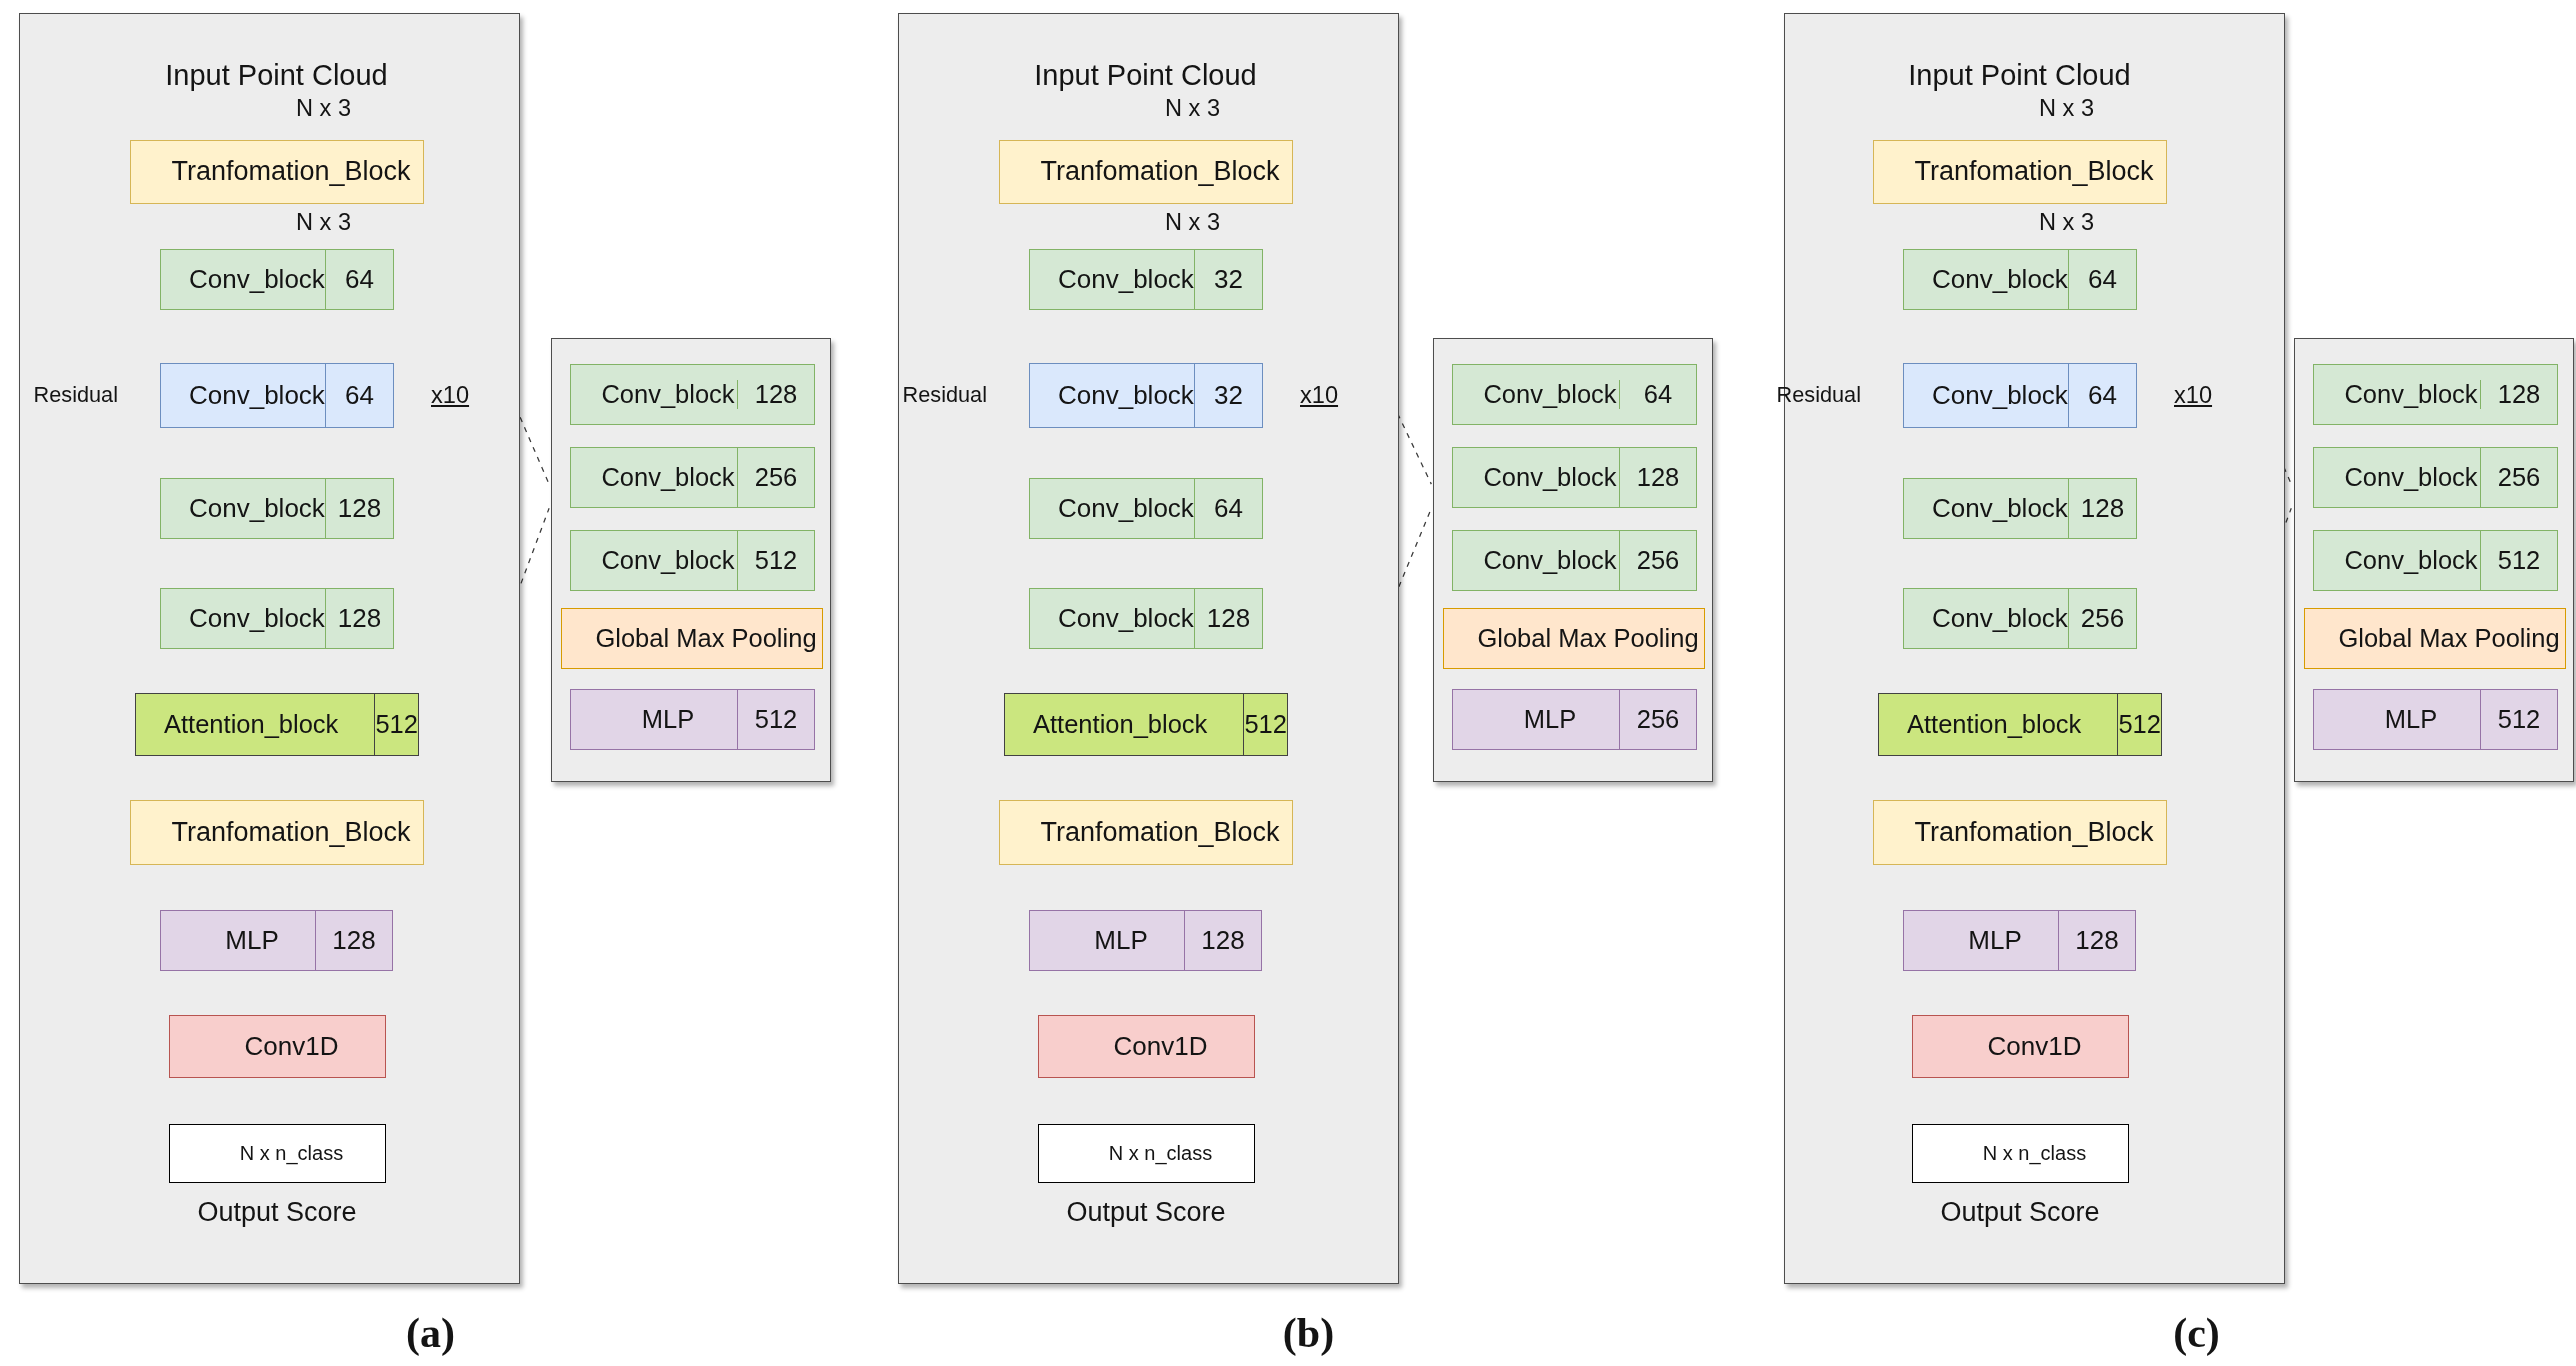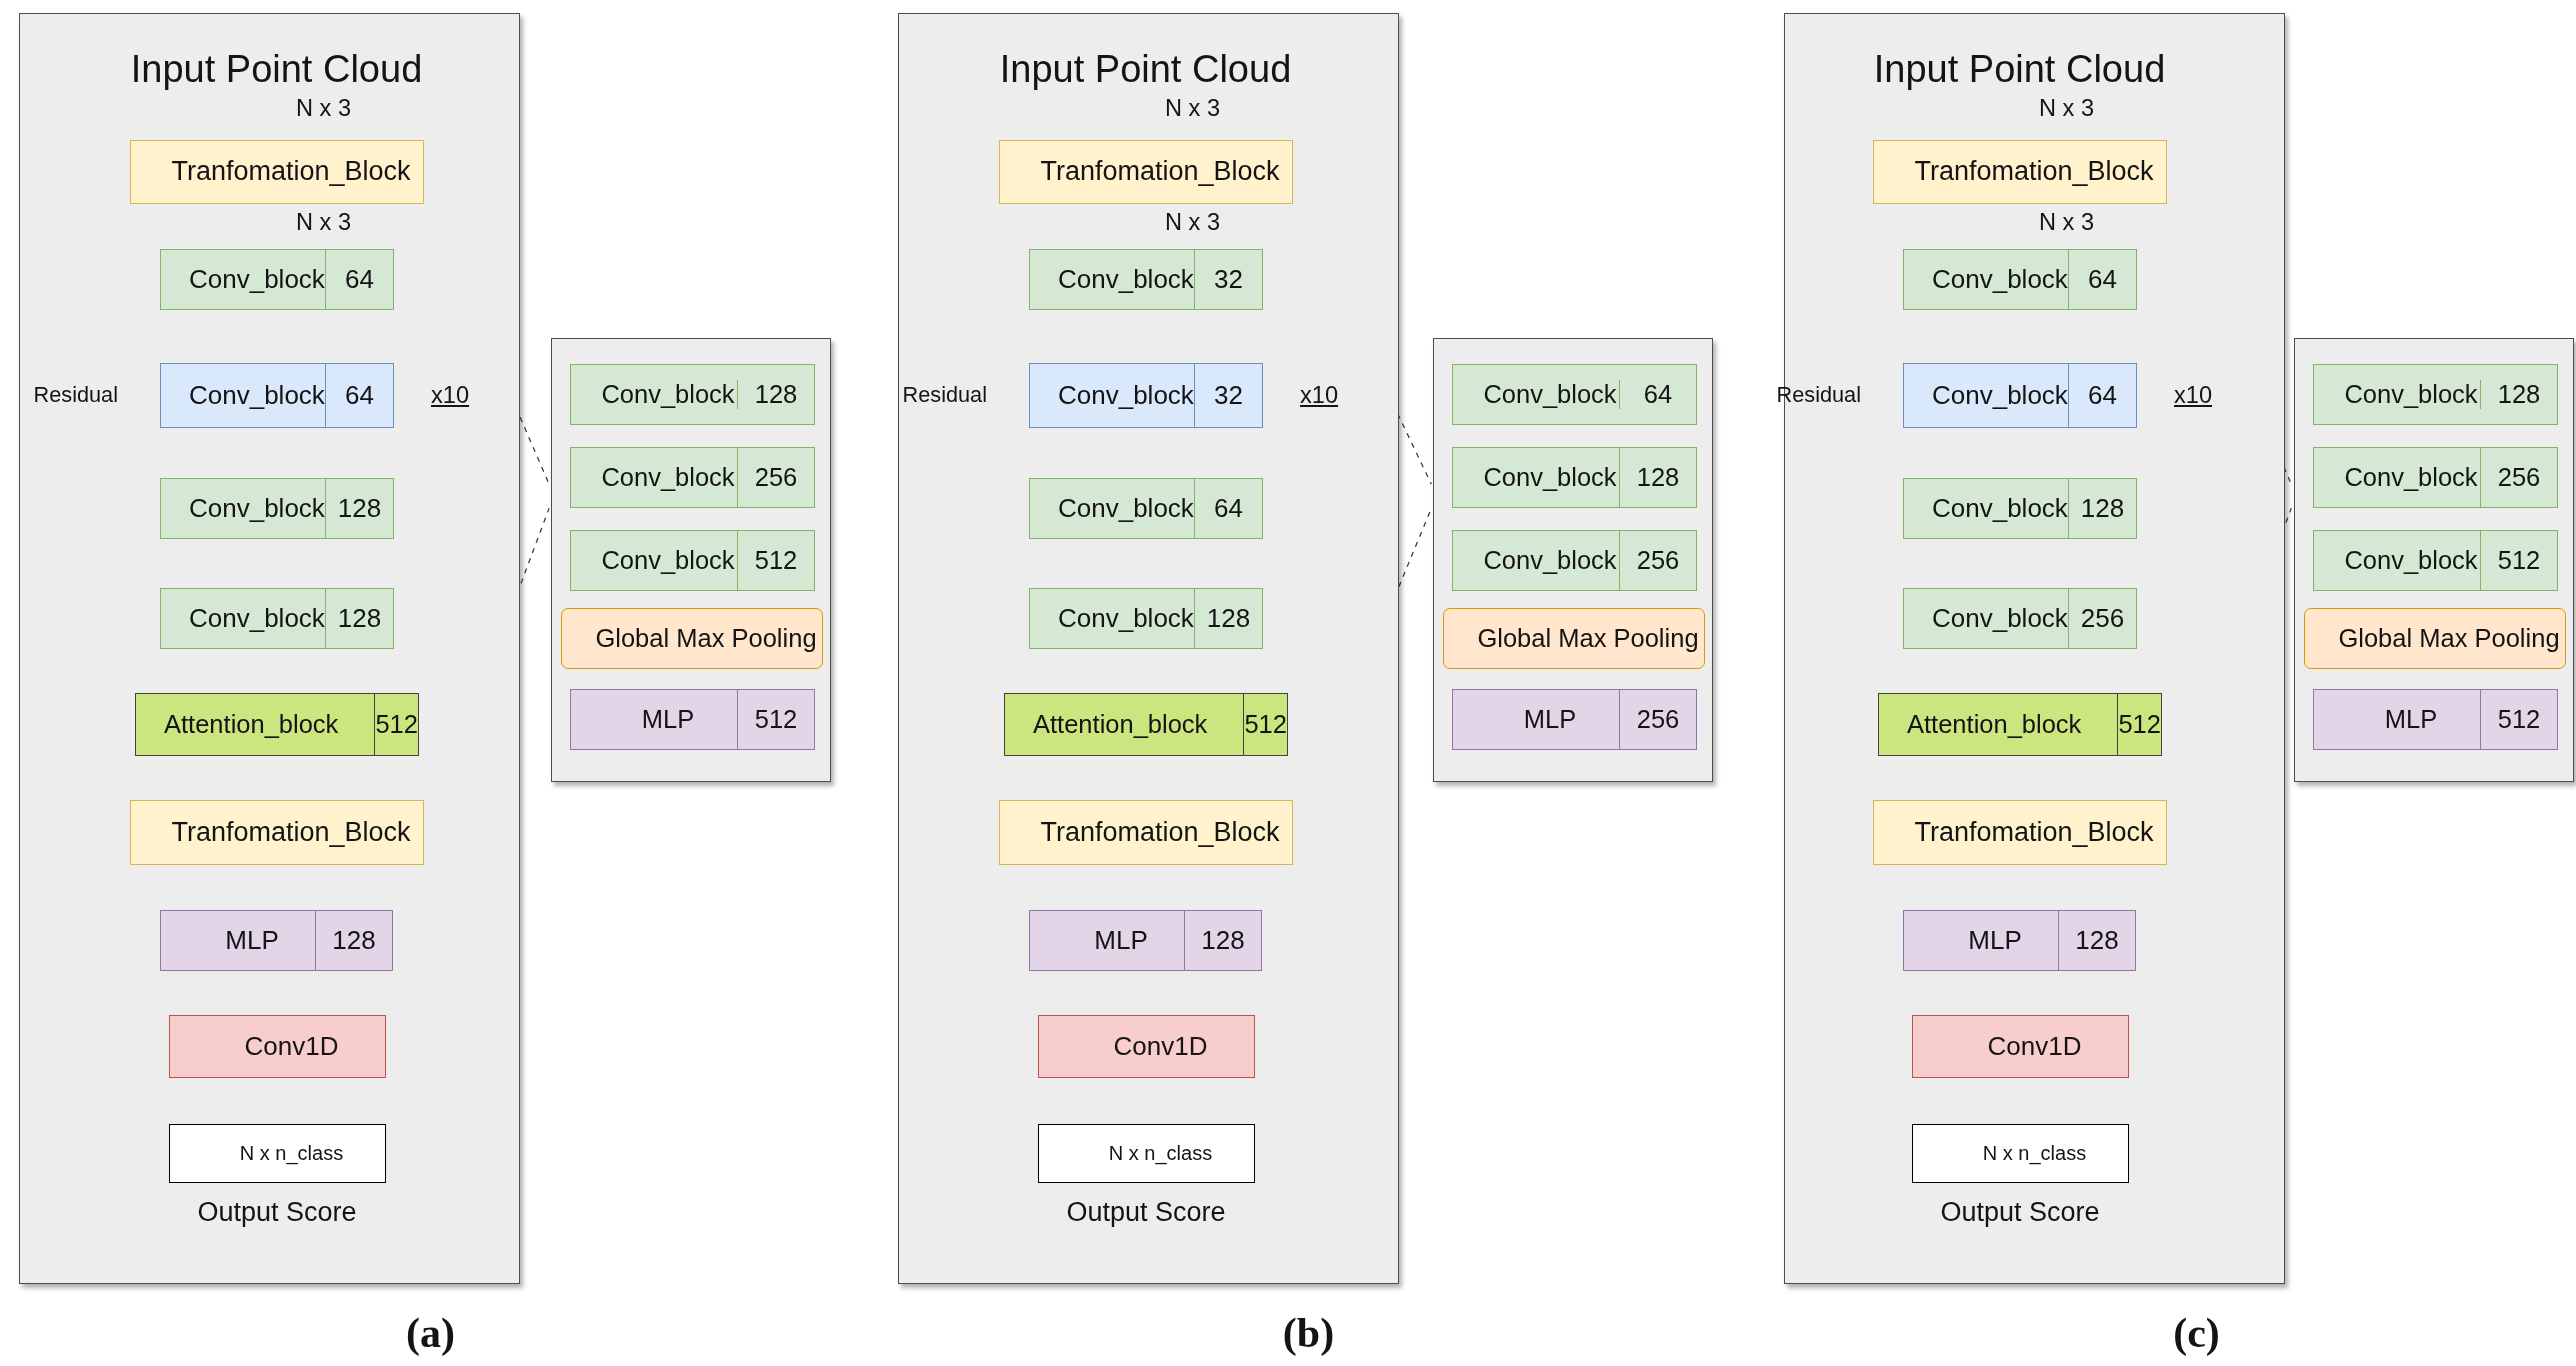--- a/index.html
+++ b/index.html
@@ -23,25 +23,25 @@
 
   .txt{position:absolute;display:flex;align-items:center;justify-content:center;white-space:nowrap;}
 
   
   .t-trans{background:var(--transformation_fill);--bc:var(--transformation_border);}
   .t-conv{background:var(--conv_fill);--bc:var(--conv_border);}
   .t-res{background:var(--residual_fill);--bc:var(--residual_border);}
   .t-attn{background:var(--attention_fill);gap:36px;--bc:var(--attention_border);}
   .t-mlp{background:var(--mlp_fill);--bc:var(--mlp_border);}
   .t-conv1d{background:var(--conv1d_fill);--bc:var(--conv1d_border);}
-  .t-pool{background:var(--pooling_fill);border-radius:7px;--bc:var(--pooling_border);}
+  .t-pool{background:var(--pooling_fill);--bc:var(--pooling_border);}
   .t-out{background:var(--output_fill);--bc:var(--output_border);}
 
   
-  .pos-input  {top:39px;  left:calc(var(--cx) - 166px);width:331px;height:36px;font-size:38px;}
+  .pos-input  {top:45px;  left:calc(var(--cx) - 166px);width:331px;height:36px;font-size:29px;}
   .pos-nx3a   {top:82px; left:calc(var(--cx) + 19px); width:83px;height:28px;font-size:23.6px;justify-content:flex-start;}
   .pos-yellow1{top:127px; left:calc(var(--cx) - 147px);width:294px;height:64px;font-size:27px;}
   .pos-nx3b   {top:196px; left:calc(var(--cx) + 19px); width:83px;height:28px;font-size:23.6px;justify-content:flex-start;}
   .pos-conv1  {top:236px; left:calc(var(--cx) - 117px);width:234px;height:61px; font-size:26px;}
   .pos-resconv{top:350px; left:calc(var(--cx) - 117px);width:234px;height:65px;font-size:26px;}
   .pos-x10    {top:368px; left:calc(var(--cx) + 154px);width:70px;height:29px;font-size:23.6px;justify-content:flex-start;text-decoration:underline;}
   .pos-reslab {top:369px; left:calc(var(--cx) - 248px);width:89px;height:27px;font-size:21.7px;justify-content:flex-end;}
   .pos-conv2  {top:465px; left:calc(var(--cx) - 117px);width:234px;height:61px; font-size:26px;}
   .pos-conv3  {top:575px; left:calc(var(--cx) - 117px);width:234px;height:61px; font-size:26px;}
   .pos-attn   {top:680px;left:calc(var(--cx) - 142px);width:284px;height:63px; font-size:25.5px;}

